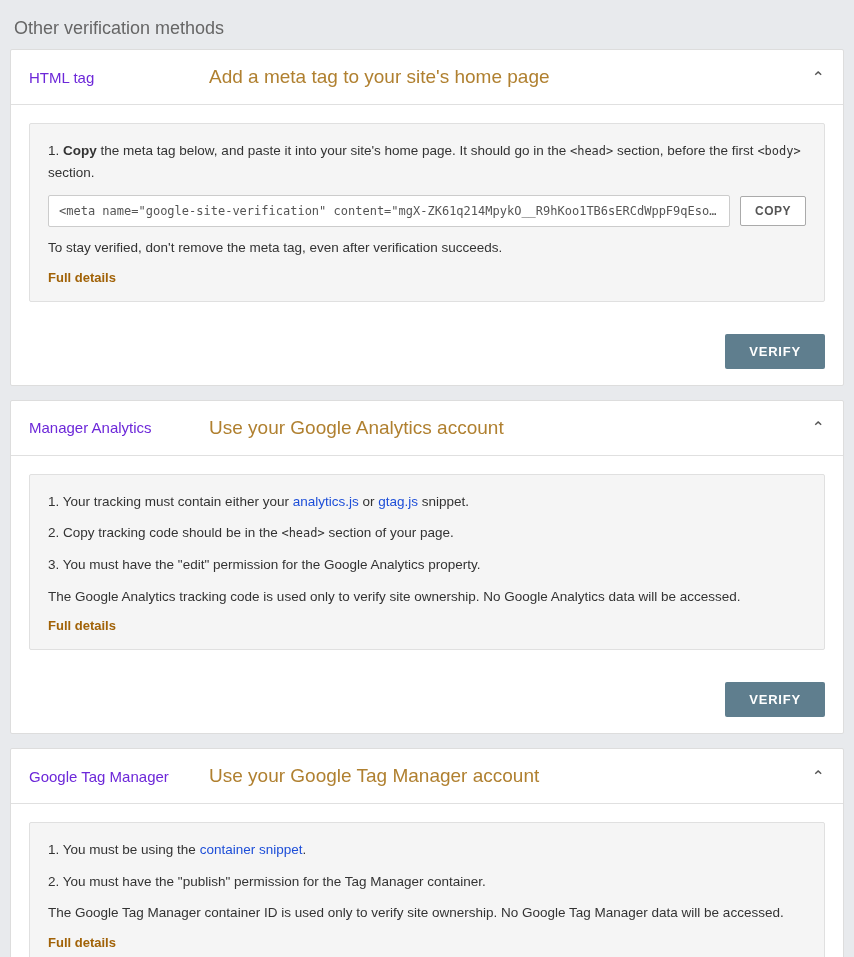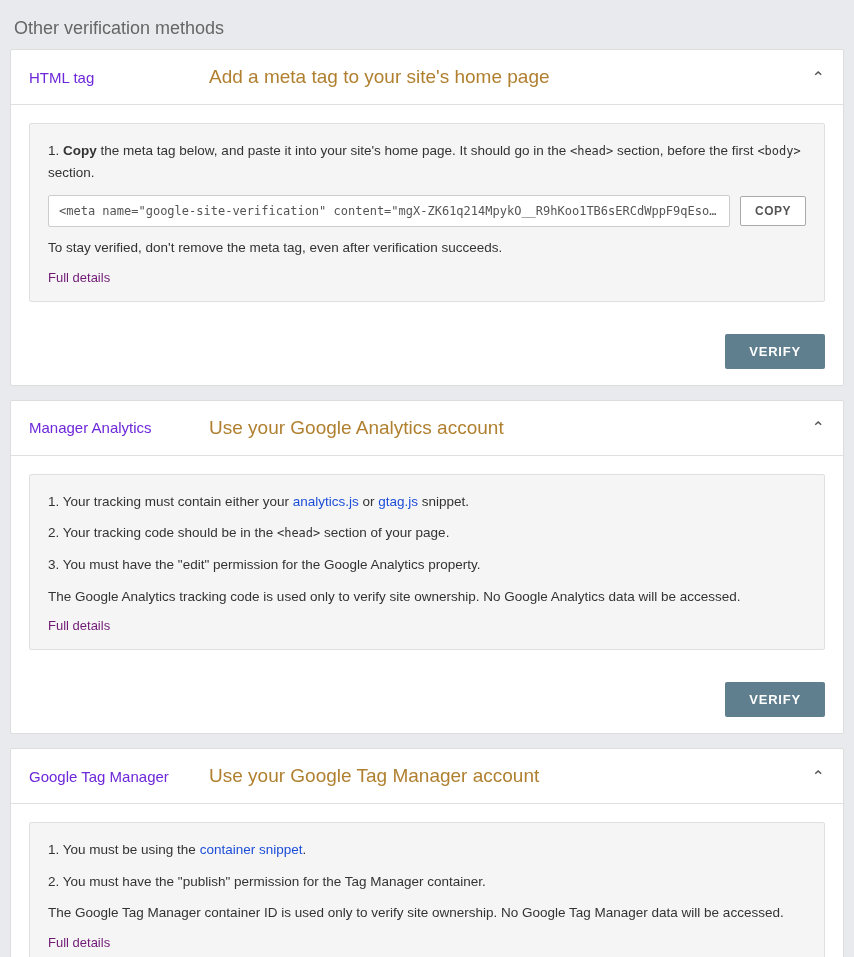--- a/index.html
+++ b/index.html
@@ -121,24 +121,25 @@
     .step-number {
       color: #333;
     }
     .note-text {
       color: #888;
       font-size: 13px;
       margin-top: 8px;
       margin-bottom: 6px;
     }
     .full-details-link {
-      color: #701a75;
+      color: #a16207;
       cursor: pointer;
       font-size: 13px;
       text-decoration: none;
+      font-weight: bold;
     }
   </style>
 </head>
 <body>
 
 <div class="page-header">Other verification methods</div>
 
 <div class="section-card">
   <div class="section-header">
     <span class="section-title">HTML tag</span>
@@ -172,21 +173,21 @@
     <span class="chevron">⌃</span>
   </div>
   <div class="section-body">
     <div class="info-box">
       <p>
         <span class="step-number">1.</span>
         <span> Your tracking must contain either your </span><a class="link" href="#">analytics.js</a><span> or </span><a class="link" href="#">gtag.js</a><span> snippet.</span>
       </p>
       <p>
         <span class="step-number">2.</span>
-        <span> Your tracking code should be in the </span><span class="code-inline">&lt;head&gt;</span><span> section of your page.</span>
+        <span> Copy tracking code should be in the </span><span class="code-inline">&lt;head&gt;</span><span> section of your page.</span>
       </p>
       <p>
         <span class="step-number">3.</span>
         <span> You must have the "edit" permission for the Google Analytics property.</span>
       </p>
       <p class="note-text">The Google Analytics tracking code is used only to verify site ownership. No Google Analytics data will be accessed.</p>
       <a class="full-details-link" href="#">Full details</a>
     </div>
   </div>
   <div class="verify-row">

